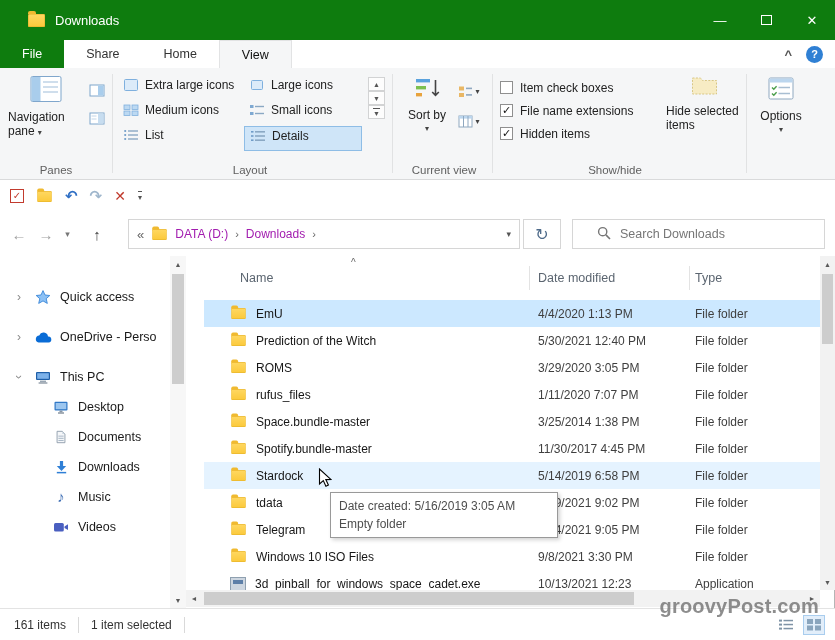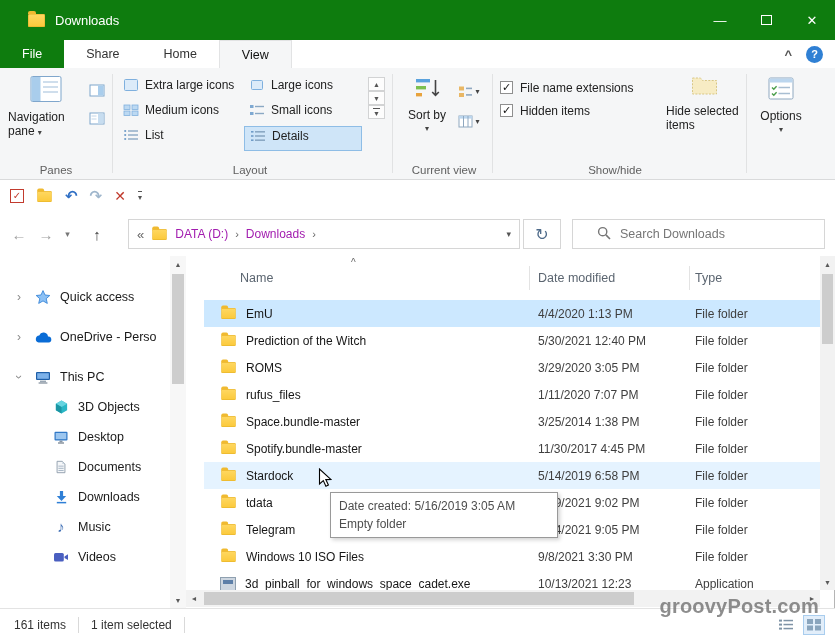--- a/index.html
+++ b/index.html
@@ -84,21 +84,21 @@
   .sarrow { position:absolute; width:100%; height:16px; display:flex; align-items:center; justify-content:center; font-size:8px; color:#5a5a5a; }
   .sarrow.h { width:16px; height:100%; }
   .sthumb { position:absolute; background:#cdcdcd; }
 
   
   .listhead { position:absolute; left:186px; top:256px; width:634px; height:44px; background:#fff; }
   .hcell { position:absolute; top:0; height:100%; display:flex; align-items:center; color:#5b6570; font-size:12.5px; }
   .hsep { position:absolute; top:10px; bottom:10px; width:1px; background:#e3e3e3; }
   .sortmark { position:absolute; left:165px; top:1px; font-size:10px; color:#666; }
   .rows { position:absolute; left:186px; top:300px; width:634px; height:290px; overflow:hidden; background:#fff; }
-  .frow { position:relative; height:27px; margin-left:18px; width:616px; display:flex; align-items:center; padding-left:16px; gap:9px;text-align:center; }
+  .frow { position:relative; height:27px; margin-left:18px; width:616px; display:flex; align-items:center; padding-left:26px; gap:9px;text-align:center; }
   .frow.sel { background:#cce8ff; }
   .frow.hov { background:#e5f3ff; }
   .fname { color:#161616; }
   .fdate { position:absolute; left:334px; color:#3f3f3f; }
   .ftype { position:absolute; left:491px; color:#3f3f3f; }
   .appi { position:relative; width:16px; height:14px; background:#cdd6e0; border:1px solid #8fa0b0; }
   .appi::before { content:""; position:absolute; left:2px; top:2px; right:2px; height:4px; background:#5d7fa8; }
 
   .vscroll { position:absolute; right:0; width:15px; top:256px; height:334px; background:#f2f2f2; }
   .hscroll { position:absolute; left:186px; top:590px; width:634px; height:17px; background:#f2f2f2; }
@@ -274,20 +274,24 @@
           <line x1="10" y1="1" x2="10" y2="12" stroke="#8fa8c0"></line>
         </svg>
         <span class="ddu">▾</span>
       </span>
   </div>
   <div class="glabel" style="left:400px; width:88px;">Current view</div>
   <div class="rsep" style="left:492px"></div>
 
   <div class="checkcol">
     <label class="cbrow">
+      <span class="cb"></span>
+      <span>Item check boxes</span>
+    </label>
+    <label class="cbrow">
       <span class="cb">✓</span>
       <span>File name extensions</span>
     </label>
     <label class="cbrow">
       <span class="cb">✓</span>
       <span>Hidden items</span>
     </label>
   </div>
   <div class="bigbtn" style="left:666px; top:7px; width:76px;">
     <span>
@@ -376,30 +380,20 @@
     <span class="chev open">›</span>
     <span class="nicon">
         <svg width="16" height="16" viewBox="0 0 16 16">
           <rect x="1" y="3" width="14" height="8" rx="1" fill="#1f5fa8"></rect>
           <rect x="2.2" y="4.2" width="11.6" height="5.6" fill="#7db2ea"></rect>
           <rect x="5" y="11.6" width="6" height="1.6" fill="#9aa7b4"></rect>
           <rect x="3.6" y="13.4" width="8.8" height="1.2" fill="#7f8c99"></rect>
         </svg>
       </span>
     <span class="nlabel">This PC</span>
-  </div>
-  <div class="nitem child">
-    <span class="nicon">
-        <svg width="15" height="16" viewBox="0 0 16 16">
-          <path d="M8 1 L14 4.5 V11.5 L8 15 L2 11.5 V4.5 z" fill="#29b6c5"></path>
-          <path d="M8 1 L14 4.5 L8 8 L2 4.5 z" fill="#66d4e0"></path>
-          <path d="M8 8 V15 L2 11.5 V4.5 z" fill="#1b95a3"></path>
-        </svg>
-      </span>
-    <span class="nlabel">3D Objects</span>
   </div>
   <div class="nitem child">
     <span class="nicon">
         <svg width="16" height="16" viewBox="0 0 16 16">
           <rect x="1.5" y="2.8" width="13" height="8.6" rx="1" fill="#3178c6"></rect>
           <rect x="2.7" y="4" width="10.6" height="6.2" fill="#9cc6ef"></rect>
           <rect x="6.5" y="11.6" width="3" height="1.6" fill="#8a97a5"></rect>
           <rect x="5" y="13.4" width="6" height="1.2" fill="#6f7c8a"></rect>
         </svg>
       </span>

